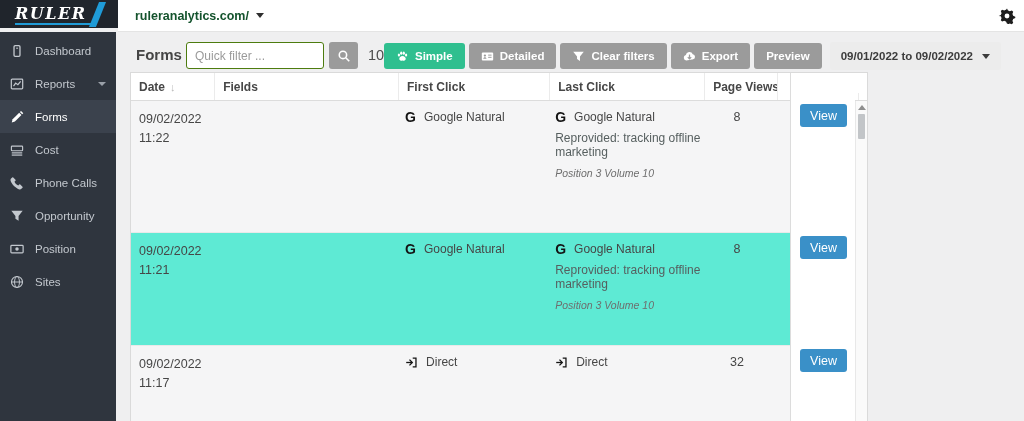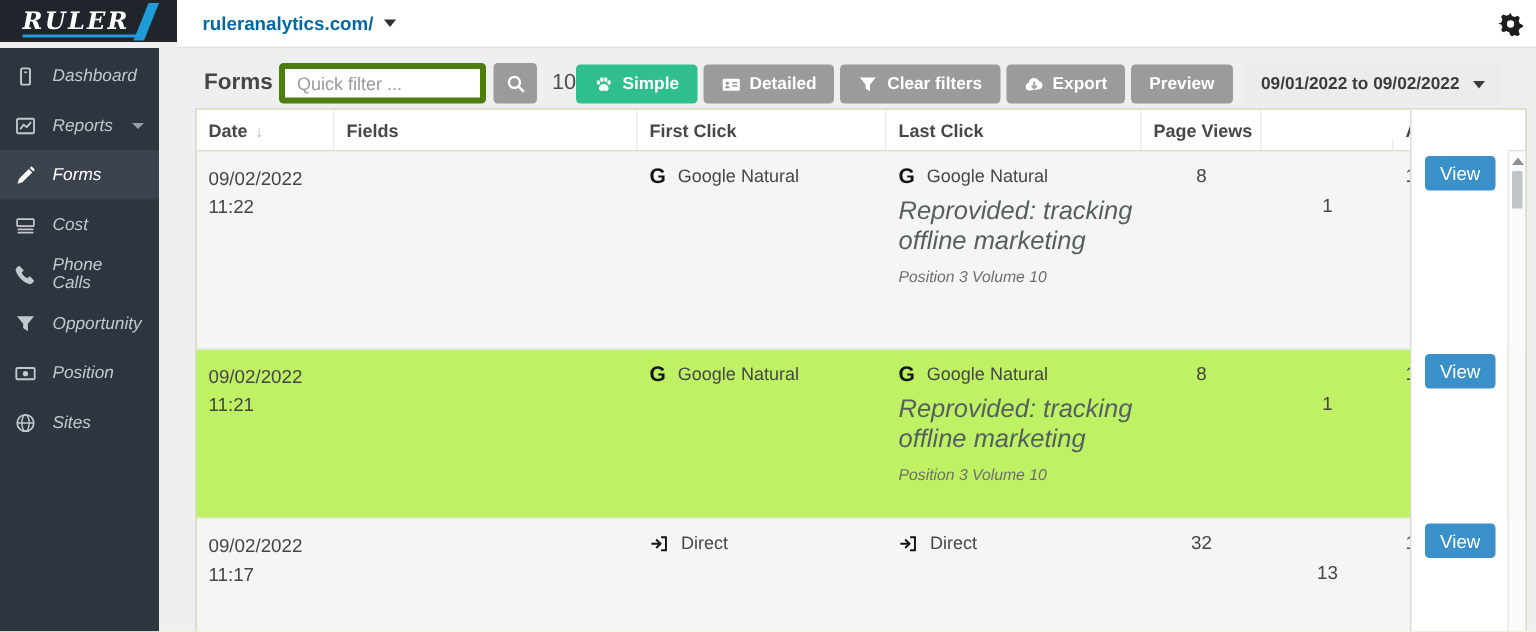--- a/index.html
+++ b/index.html
@@ -6,80 +6,80 @@
   html,body { background:#fff; }
   .stage {
     position:relative; width:1024px; height:421px; overflow:hidden;
     background:#efeff0; font-family:"Liberation Sans", sans-serif;
     -webkit-font-smoothing:antialiased;
   }
   
   .topbar { position:absolute; left:118px; top:0; right:0; height:32px;
     background:#fff; border-bottom:1px solid #e4e4e4; display:flex; align-items:center; }
   .domain-select { display:flex; align-items:center; gap:7px; margin-left:17px;
-    font-size:12.5px; color:#0369a1; font-weight:600; cursor:pointer; }
+    font-size:12.5px; color:#14532d; font-weight:600; cursor:pointer; }
   .caret-down { width:0; height:0; border-left:4px solid transparent;
     border-right:4px solid transparent; border-top:5px solid #2e2e2e; }
   .gear { position:absolute; right:8px; top:7px; width:18px; height:18px; cursor:pointer; }
   
   .logo { position:absolute; left:0; top:0; width:118px; height:28px; background:#20252c; }
   .logo-text { position:absolute; left:15px; top:4px; font-family:"DejaVu Serif", serif;
     font-style:italic; font-weight:bold; font-size:16px; letter-spacing:1.5px; color:#fff; }
   .logo-underline { position:absolute; left:15px; top:23px; width:78px; height:2px; background:var(--brand-blue); }
   .logo-slash { position:absolute; left:94px; top:2px; width:7px; height:25px;
     background:var(--brand-blue); transform:skewX(-22deg); }
   
-  .sidebar { position:absolute; left:0; top:32px; width:106px; bottom:0; background:#2f353e;font-style:italic; }
+  .sidebar { position:absolute; left:0; top:32px; width:116px; bottom:0; background:#2f353e; }
   .side-items { position:absolute; top:2px; left:0; right:0; }
   .side-item { display:flex; align-items:center; height:33px; padding:0 10px; gap:11px;
     color:#c3c8ce; font-size:11.5px; cursor:pointer; }
   .side-item svg { width:14px; height:14px; flex:none; }
   .side-item.active { background:#3b424d; color:#ffffff; }
   .side-caret { margin-left:auto; width:0; height:0; border-left:4px solid transparent;
     border-right:4px solid transparent; border-top:4px solid #9aa0a8; }
   
   .page-title { position:absolute; left:136px; top:46px; font-size:15px; font-weight:700; color:#454545; }
   .quick-filter { position:absolute; left:186px; top:42px; width:138px; height:27px;
-    border:4px solid #4d7c0f; border-radius:3px; padding:0 8px; font-size:12px;
+    border:1px solid #4d7c0f; border-radius:3px; padding:0 8px; font-size:12px;
     color:#444; font-family:"Liberation Sans", sans-serif; background:#fff; }
   .quick-filter::placeholder { color:#9a9a9a; }
   .search-btn { position:absolute; left:329px; top:42px; width:29px; height:27px;
     background:var(--gray-btn); border:none; border-radius:3px; cursor:pointer;
     display:flex; align-items:center; justify-content:center; }
   .result-count { position:absolute; left:368px; top:47px; font-size:14.5px; color:#4c4c4c; }
   .btn-row { position:absolute; right:23px; top:42px; display:flex; align-items:center; gap:4px; }
   .tbtn { display:flex; align-items:center; gap:6px; height:26px; padding:0 12px;
     border:none; border-radius:3px; background:var(--gray-btn); color:#fff;
     font-size:11.5px; font-weight:700; font-family:"Liberation Sans", sans-serif; cursor:pointer; }
   .tbtn svg { width:13px; height:13px; }
   .tbtn.green { background:var(--green); }
   .date-btn { display:flex; align-items:center; gap:9px; height:28px; padding:0 11px;
     margin-left:4px; border:none; border-radius:2px; background:#ececec; color:#3c3c3c;
     font-size:11.5px; font-weight:600; font-family:"Liberation Sans", sans-serif; cursor:pointer; }
   .date-btn .caret-down { border-top-color:#3c3c3c; }
   
-  .panel { position:absolute; left:130px; top:72px; width:888px; bottom:0;
-    background:#bef264; border:1px solid #dadada; border-bottom:none; overflow:hidden; }
+  .panel { position:absolute; left:130px; top:72px; width:738px; bottom:0;
+    background:#5eead4; border:1px solid #dadada; border-bottom:none; overflow:hidden; }
   .thead { display:flex; height:28px; border-bottom:1px solid #dcdcdc; background:#fff; }
   .th { font-size:12px; font-weight:700; color:#474747; padding:7px 0 0 8px;
     border-right:1px solid #ebebeb; white-space:nowrap; overflow:hidden; cursor:pointer; }
   .th:last-child { border-right:none; }
   .sort-arrow { color:#b9b9b9; font-size:11px; margin-left:5px; font-weight:400; }
   .c-date{width:92px;} .c-fields{width:202px;} .c-first{width:166px;} .c-last{width:170px;}
   .c-pv{width:80px;} .c-sess{width:88px;margin-top:20px;} .c-attr{flex:1;}
   .trow { display:flex; border-bottom:1px solid #e9e9e9; }
   .trow.odd { background:#f5f5f6; }
   .trow.r1 { height:132px; } .trow.r2 { height:113px; } .trow.r3 { height:120px; }
   .td { padding:9px 0 0 8px; font-size:12.5px; color:#464646; }
   .td.num { text-align:center; padding-left:0; }
   .date-line { line-height:1.55; }
   .click-line { display:flex; align-items:center; gap:8px; font-size:12px; color:#464646; }
   .gicon { font-weight:700; font-size:14px; color:#131313; line-height:1; }
   .dicon svg { width:13px; height:13px; display:block; }
-  .note1 { font-style:italic; font-size:17px; color:#565f5f; margin-top:7px; }
+  .note1 { font-size:12px; color:#565f5f; margin-top:7px; }
   .note2 { font-style:italic; font-size:10.5px; color:#6e6e6e; margin-top:8px; }
   
   .action-col { position:absolute; top:0; bottom:0; right:12px; width:65px;
     background:#fff; border-left:1px solid #dcdcdc; z-index:2; }
   .view-btn { position:absolute; left:9px; width:47px; height:23px; background:var(--blue);
     color:#fff; border:none; border-radius:3px; font-size:12.5px;
     font-family:"Liberation Sans", sans-serif; cursor:pointer; }
   .view-r1{top:31px;} .view-r2{top:163px;} .view-r3{top:276px;}
   .scrollbar { position:absolute; top:28px; bottom:0; right:0; width:12px;
     background:#fafafa; border-left:1px solid #e8e8e8; z-index:3; }

